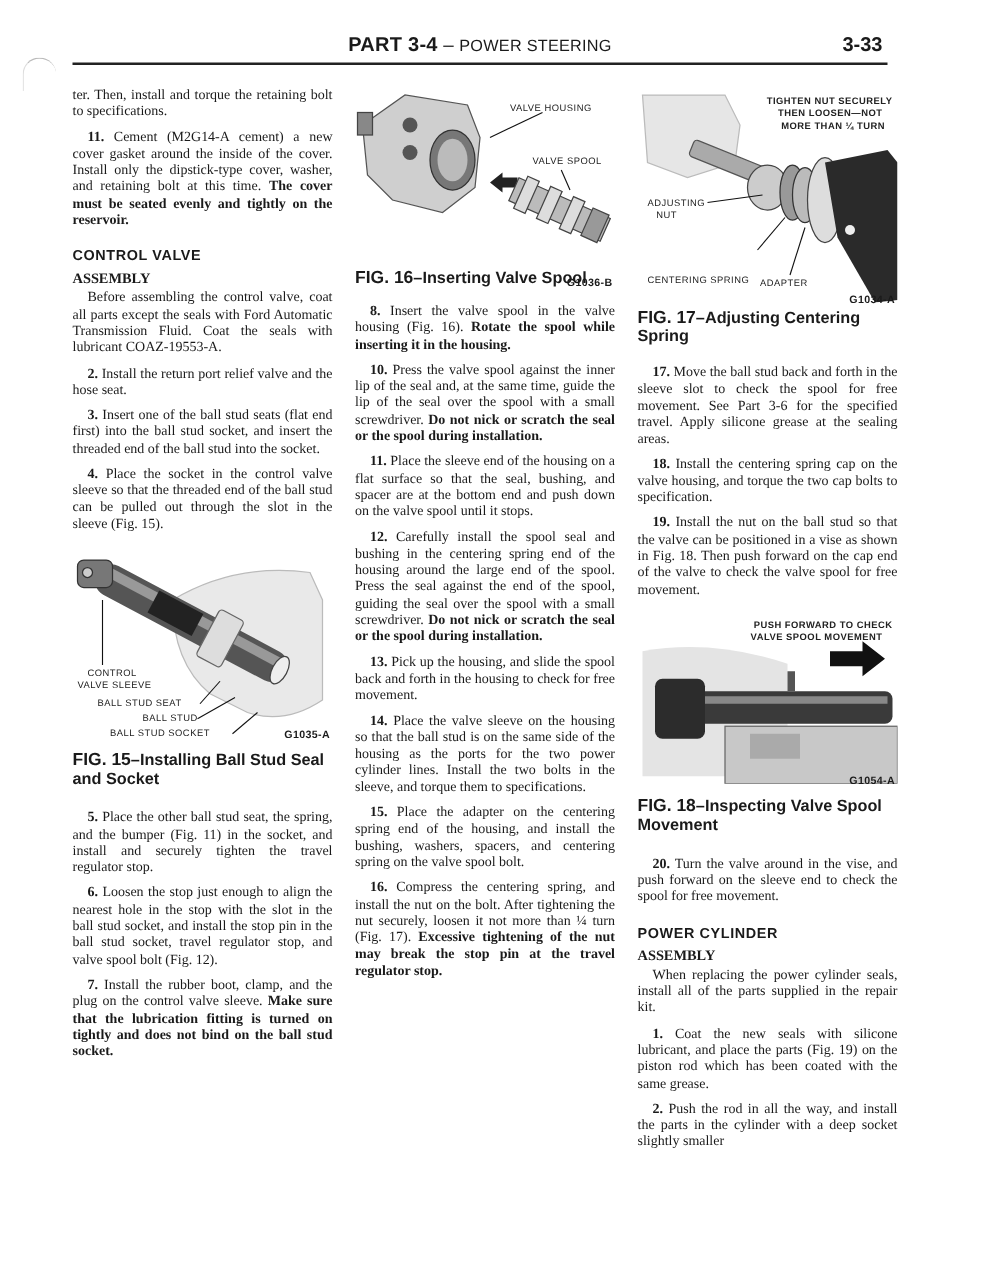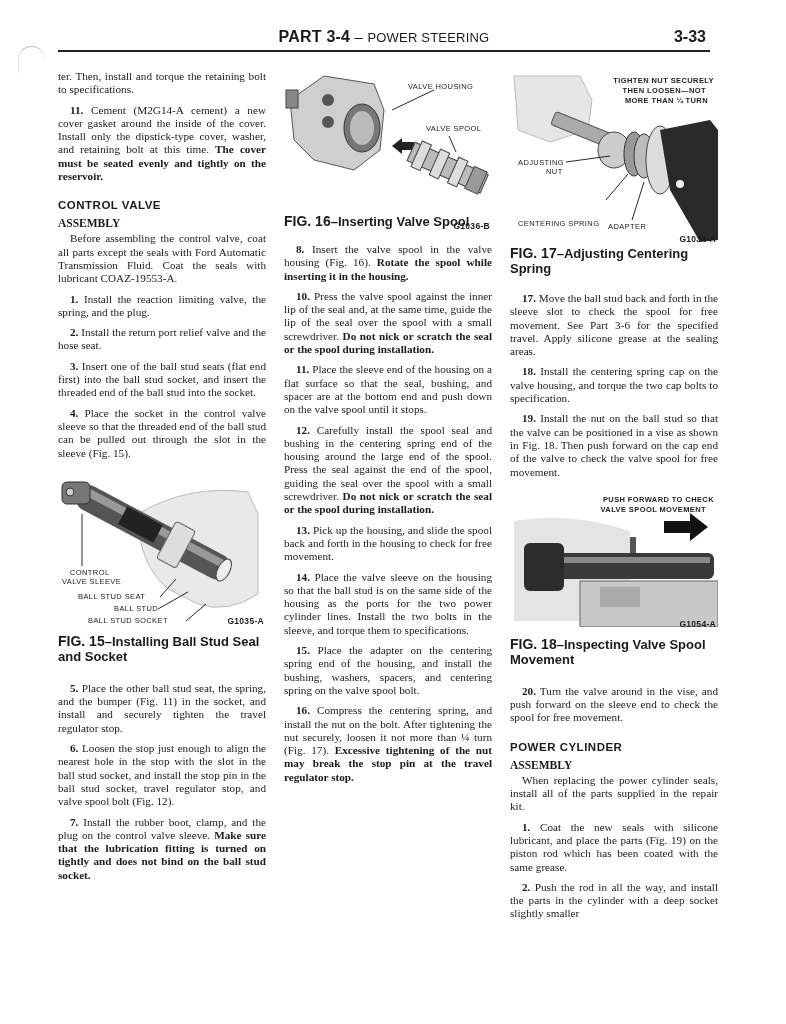--- a/index.html
+++ b/index.html
@@ -53,21 +53,20 @@
 <div class="rule"></div>
 
 <div class="col col1">
   <p class="para noindent">ter. Then, install and torque the retaining bolt to specifications.</p>
   <p class="para"><b>11.</b><span> Cement (M2G14-A cement) a new cover gasket around the inside of the cover. Install only the dipstick-type cover, washer, and retaining bolt at this time. </span><b>The cover must be seated evenly and tightly on the reservoir.</b></p>
 
   <div class="sec-head">CONTROL VALVE</div>
   <div class="sub-head">ASSEMBLY</div>
   <p class="para">Before assembling the control valve, coat all parts except the seals with Ford Automatic Transmission Fluid. Coat the seals with lubricant COAZ-19553-A.</p>
 
-  <p class="para"><b>1.</b><span> Install the reaction limiting valve, the spring, and the plug.</span></p>
   <p class="para"><b>2.</b><span> Install the return port relief valve and the hose seat.</span></p>
   <p class="para"><b>3.</b><span> Insert one of the ball stud seats (flat end first) into the ball stud socket, and insert the threaded end of the ball stud into the socket.</span></p>
   <p class="para"><b>4.</b><span> Place the socket in the control valve sleeve so that the threaded end of the ball stud can be pulled out through the slot in the sleeve (Fig. 15).</span></p>
 
   <div class="figure" style="margin-top:14px;">
     <div class="fig-art" style="height:150px;">
       <svg width="208" height="150" viewBox="0 0 208 150">
 
         <path d="M80 40 Q130 10 190 18 L200 40 L200 120 Q170 140 140 130 L110 115 Q80 90 80 40 Z" fill="#e9e9e9" stroke="#bbb" stroke-width="1"></path>
 
@@ -165,21 +164,21 @@
         <circle cx="170" cy="114" r="4" fill="#eee"></circle>
 
         <line x1="56" y1="92" x2="100" y2="86" stroke="#111" stroke-width="0.9"></line>
         <line x1="96" y1="130" x2="118" y2="104" stroke="#111" stroke-width="0.9"></line>
         <line x1="122" y1="150" x2="134" y2="112" stroke="#111" stroke-width="0.9"></line>
       </svg>
       <span class="fig-label" style="right:4px; top:6px; text-align:right; font-weight:bold;">TIGHTEN NUT SECURELY</span>
       <span class="fig-label" style="right:12px; top:16px; font-weight:bold;">THEN LOOSEN—NOT</span>
       <span class="fig-label" style="right:10px; top:26px; font-weight:bold;padding-left:16px;">MORE THAN ¼ TURN</span>
       <span class="fig-label" style="left:8px; top:88px;">ADJUSTING</span>
-      <span class="fig-label" style="left:36px; top:97px;">NUT</span>
+      <span class="fig-label" style="left:15px; top:97px;">NUT</span>
       <span class="fig-label" style="left:8px; top:126px;margin-top:23px;">CENTERING SPRING</span>
       <span class="fig-label" style="left:98px; top:152px;">ADAPTER</span>
       <span class="fig-code" style="top:164px;">G1034-A</span>
     </div>
     <div class="fig-caption"><span class="figno">FIG. 17</span><span>–Adjusting Centering Spring</span></div>
   </div>
 
   <p class="para" style="margin-top:16px;"><b>17.</b><span> Move the ball stud back and forth in the sleeve slot to check the spool for free movement. See Part 3-6 for the specified travel. Apply silicone grease at the sealing areas.</span></p>
   <p class="para"><b>18.</b><span> Install the centering spring cap on the valve housing, and torque the two cap bolts to specification.</span></p>
   <p class="para"><b>19.</b><span> Install the nut on the ball stud so that the valve can be positioned in a vise as shown in Fig. 18. Then push forward on the cap end of the valve to check the valve spool for free movement.</span></p>

